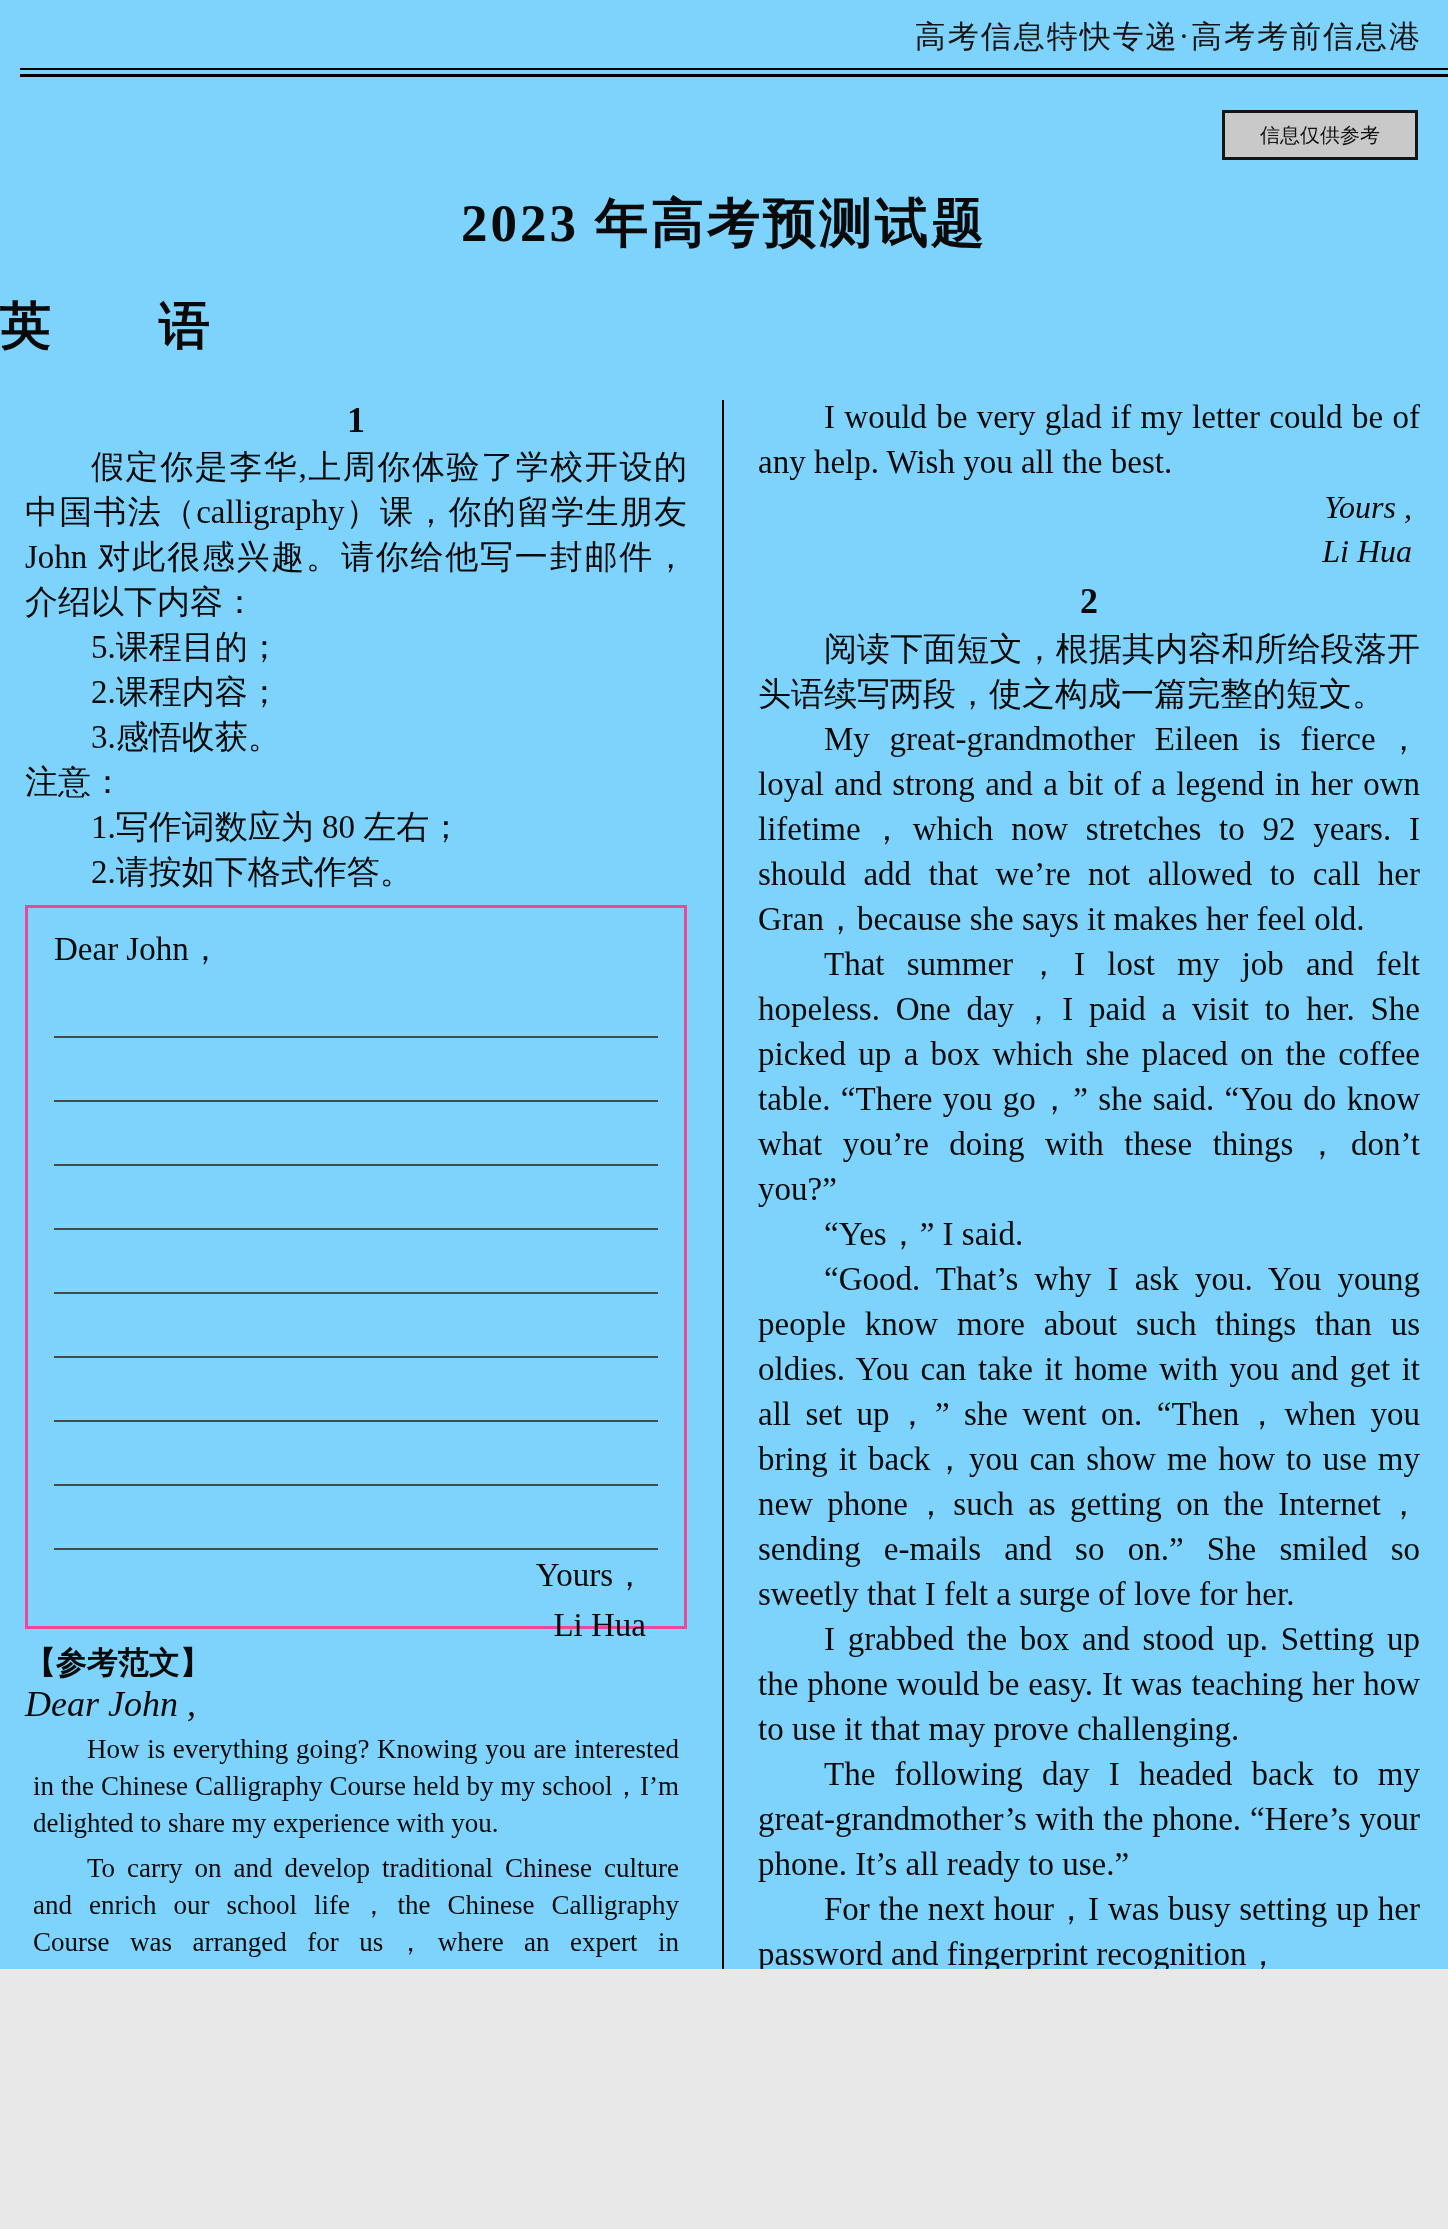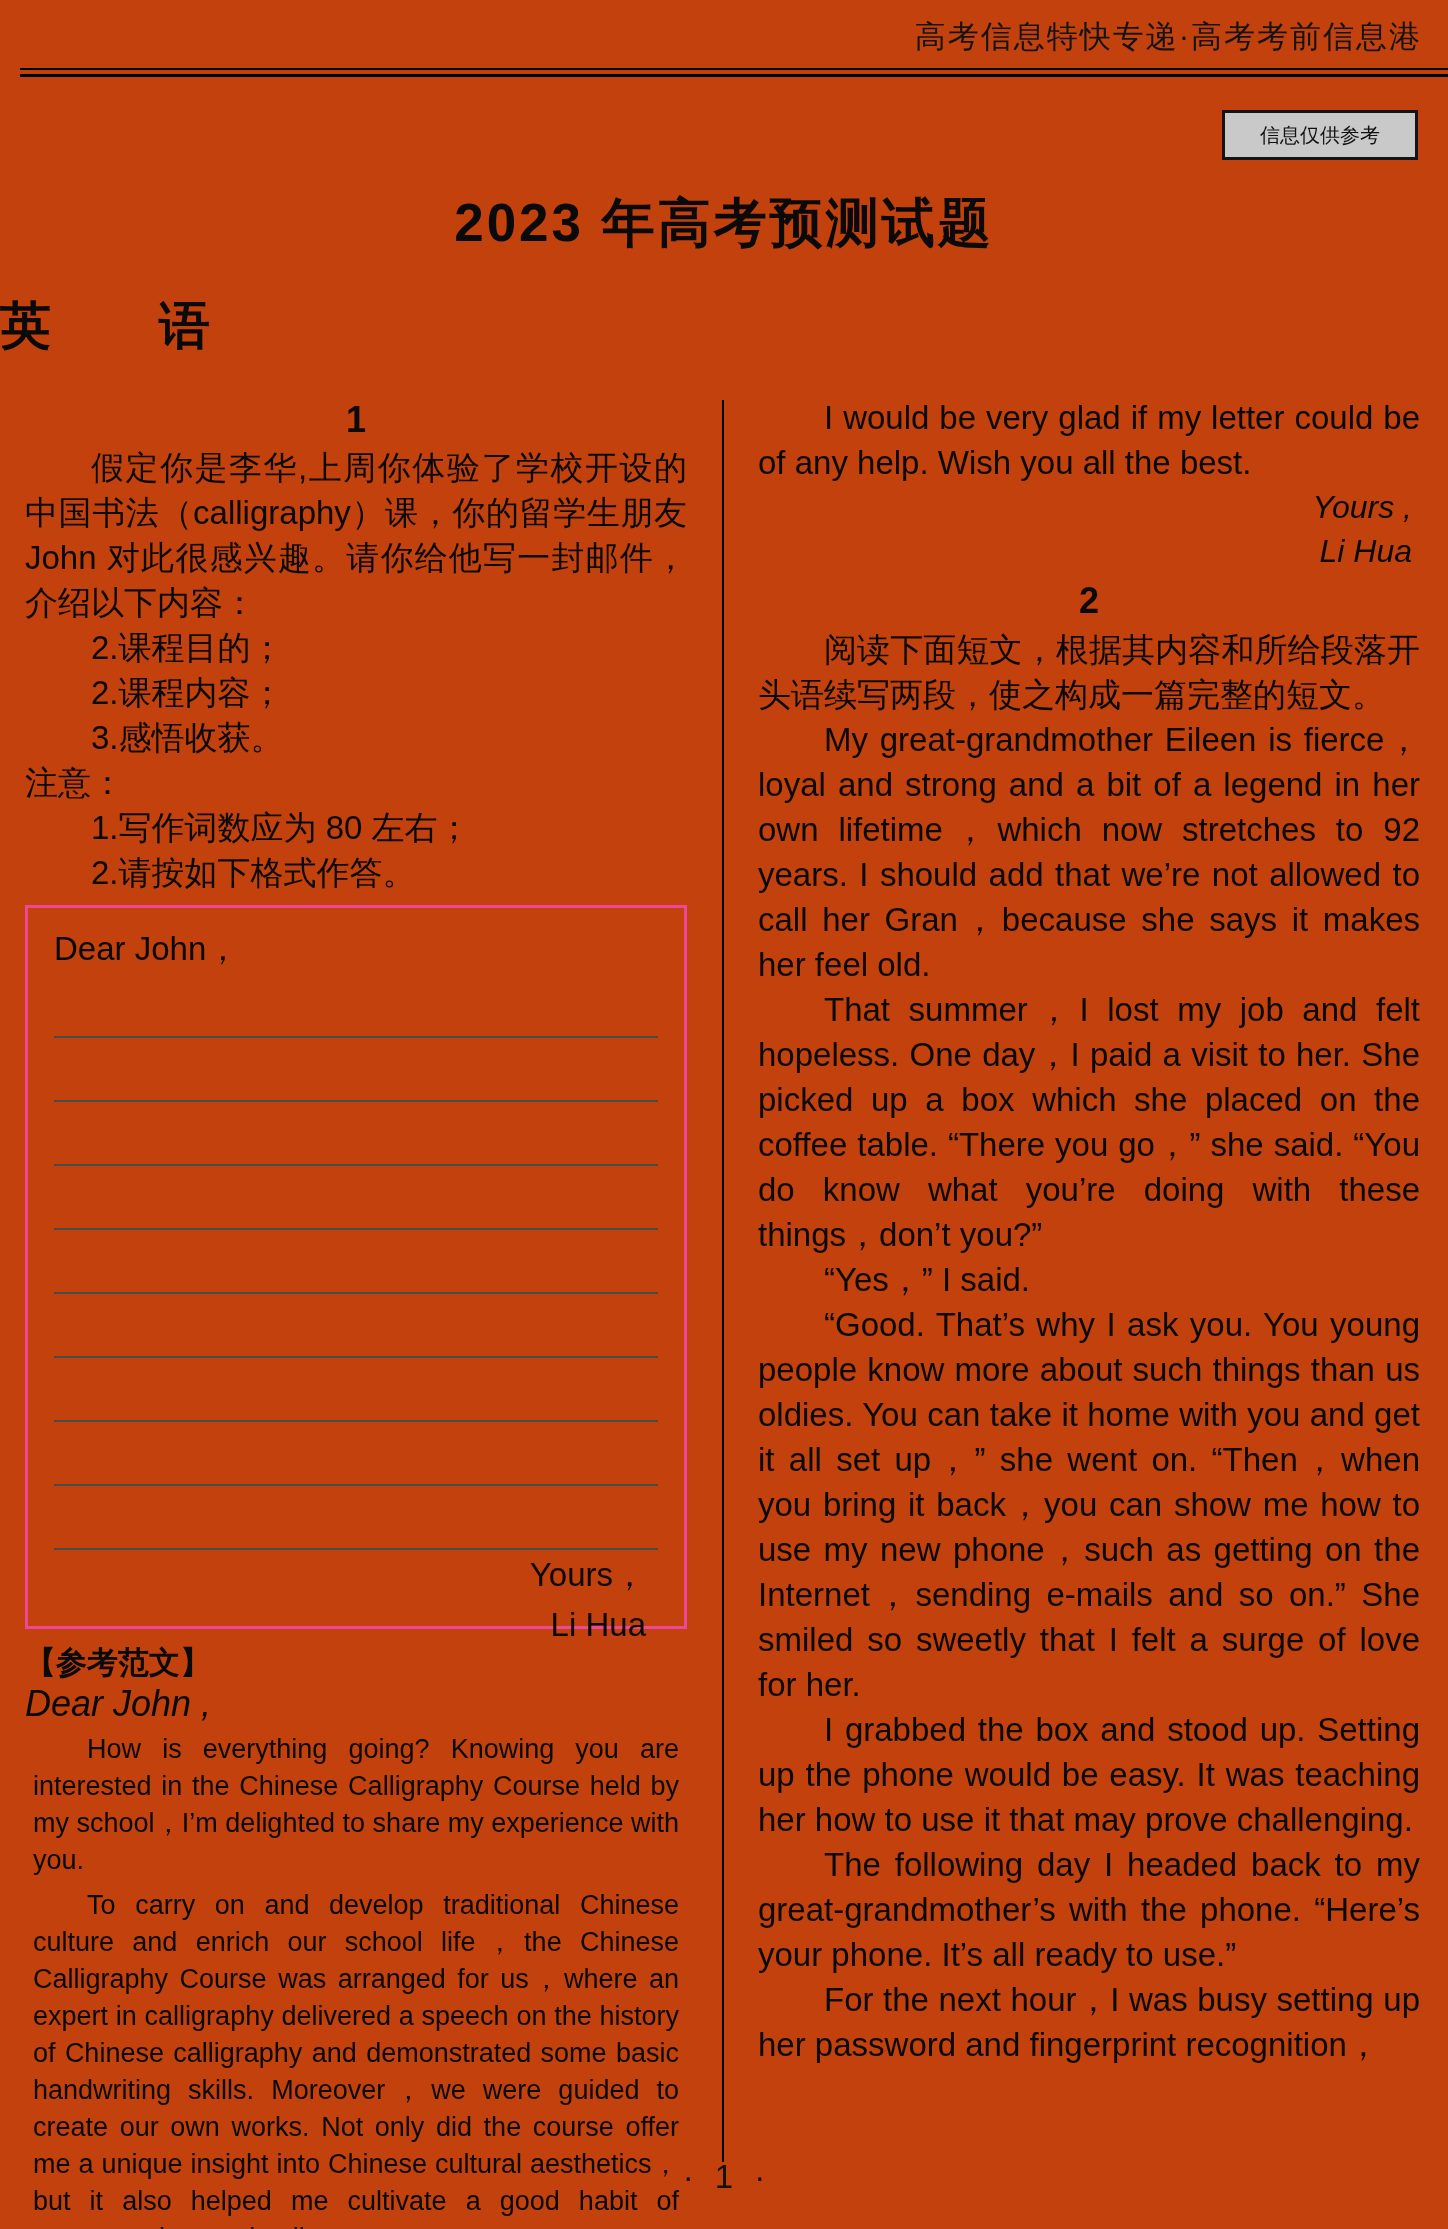--- a/index.html
+++ b/index.html
@@ -1,20 +1,20 @@
 <!DOCTYPE html>
 <html><head>
 <meta charset="utf-8">
 <style>
   html,body{margin:0;padding:0;background:#e8e8e8;}
   .page{
     position:relative;
-    width:1448px;height:2229px;
-    background:#c2410c;
-    font-family:Liberation Sans, sans-serif;
+    width:1448px;height:1969px;
+    background:#7dd3fc;
+    font-family:Liberation Serif, serif;
     color:#0a0a0a;
     overflow:hidden;
   }
   
   .masthead{
     position:absolute;top:16px;right:26px;
     font-size:31px;letter-spacing:2px;color:#141414;
   }
   .rule-double{
     position:absolute;left:20px;width:1428px;top:68px;height:4px;
@@ -85,21 +85,21 @@
 
   <div class="title">2023 年高考预测试题</div>
   <div class="subject">英　　语</div>
 
   <div class="col-divider"></div>
 
   <div class="col col-left">
     <div class="q-num">1</div>
     <p class="body">假定你是李华,上周你体验了学校开设的中国书法（calligraphy）课，你的留学生朋友 John 对此很感兴趣。请你给他写一封邮件，介绍以下内容：</p>
     <div class="plist">
-      <div class="plain">2.课程目的；</div>
+      <div class="plain">5.课程目的；</div>
       <div class="plain">2.课程内容；</div>
       <div class="plain">3.感悟收获。</div>
     </div>
     <div class="plain">注意：</div>
     <div class="plist">
       <div class="plain">1.写作词数应为 80 左右；</div>
       <div class="plain">2.请按如下格式作答。</div>
     </div>
 
     <div class="letter-box">

